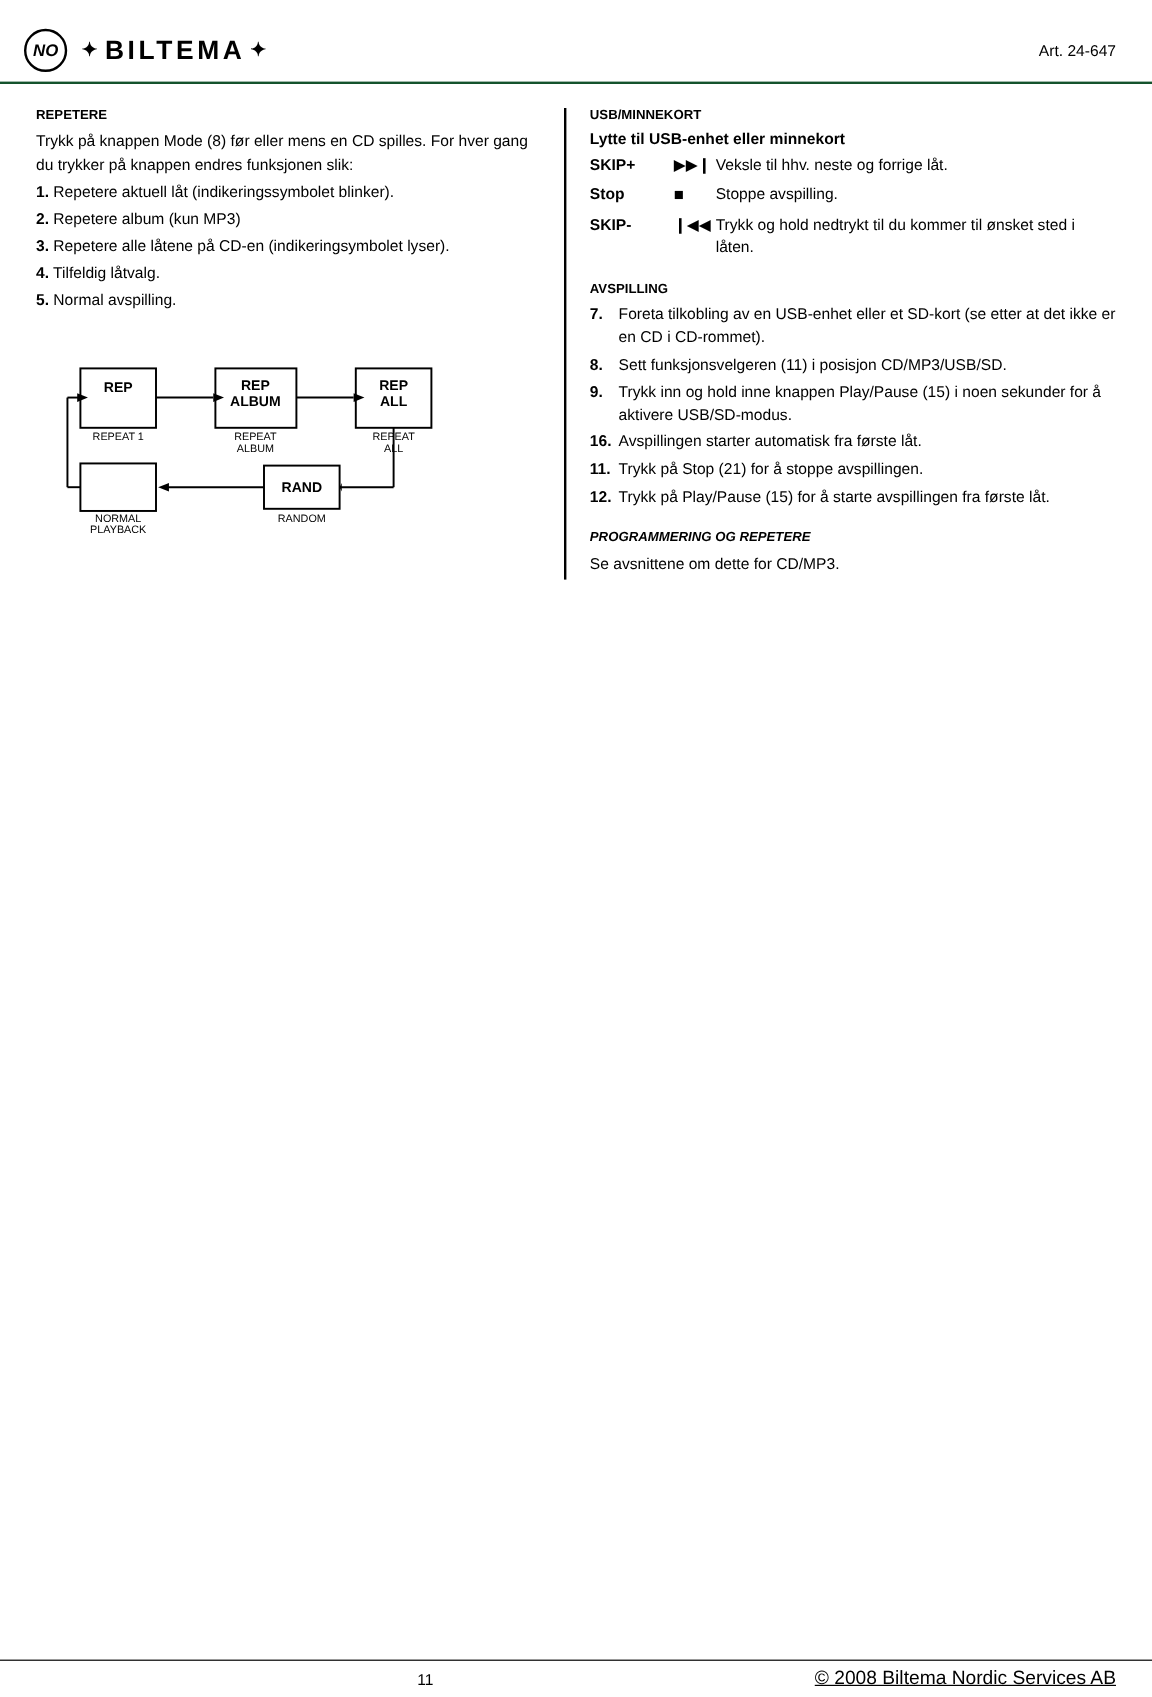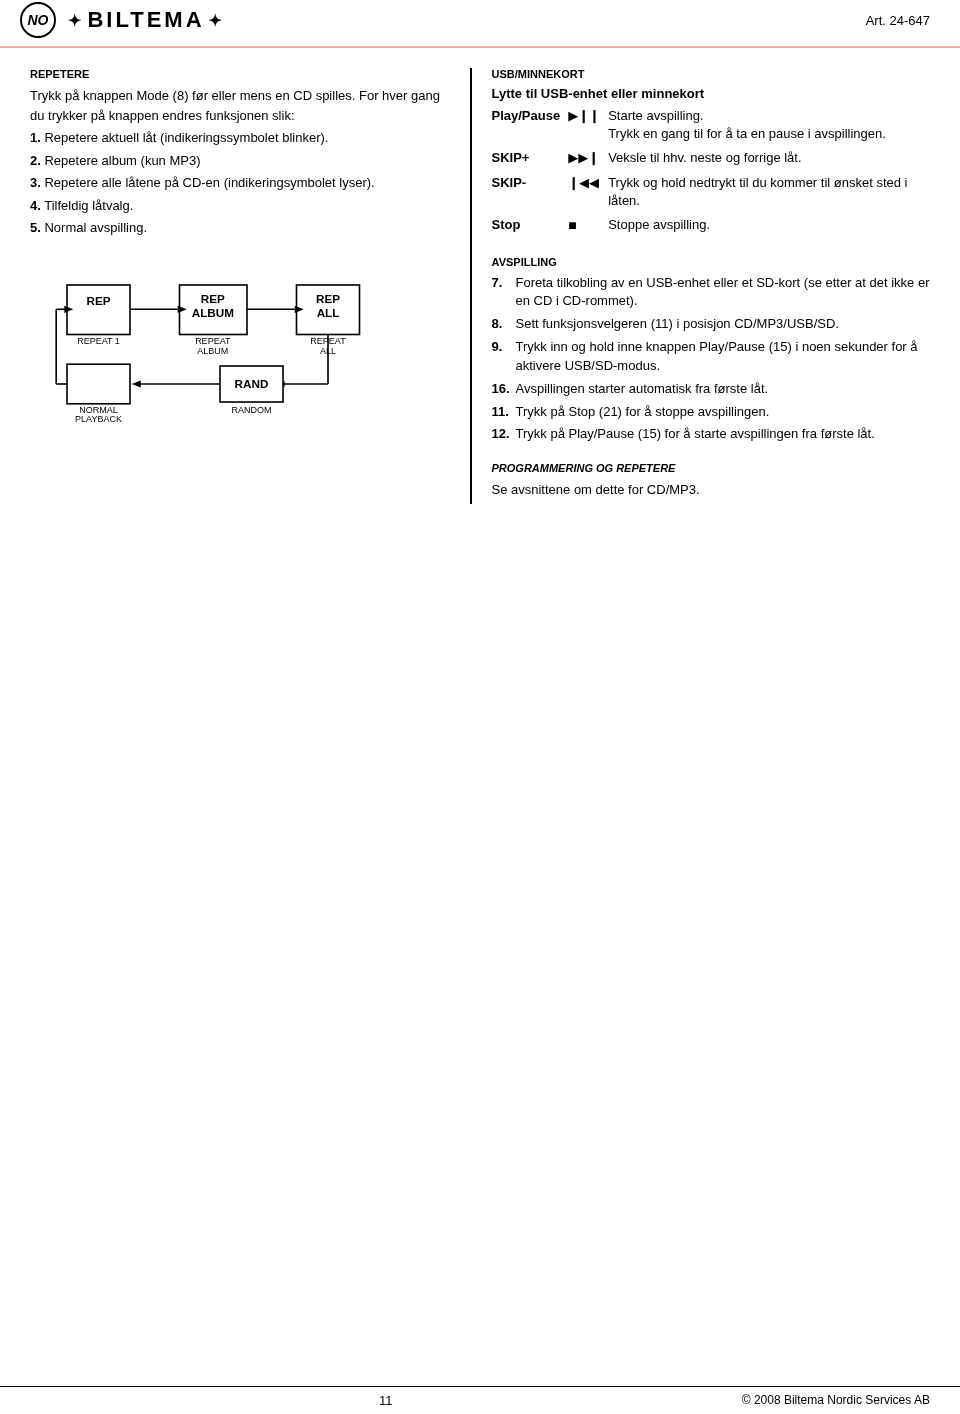--- a/index.html
+++ b/index.html
@@ -11,22 +11,22 @@
       width: 960px;
       min-height: 1414px;
       position: relative;
     }
 
     
     .header {
       display: flex;
       align-items: center;
       justify-content: space-between;
-      padding: 2px 30px 8px 20px;
-      border-bottom: 2px solid #fca5a5;
+      padding: 24px 30px 8px 20px;
+      border-bottom: 2px solid #14532d;
     }
     .header-left {
       display: flex;
       align-items: center;
       gap: 12px;
     }
     .no-badge {
       width: 36px;
       height: 36px;
       border-radius: 50%;
@@ -151,21 +151,21 @@
 
     
     .footer {
       position: absolute;
       bottom: 0;
       left: 0;
       right: 0;
       border-top: 1.5px solid #000;
       display: flex;
       justify-content: space-between;
-      align-items: flex-start;
+      align-items: center;
       padding: 6px 30px;
       font-size: 12px;
     }
 
     
     .col-divider {
       width: 1.5px;
       background: #000;
       margin: 0 10px;
       align-self: stretch;
@@ -258,39 +258,34 @@
 
   <div class="right-col">
 
     <div class="usb-section">
       <div class="section-title">USB/MINNEKORT</div>
       <div class="section-subtitle">Lytte til USB-enhet eller minnekort</div>
 
       <table class="usb-table">
         <tbody>
           <tr>
-            <td><strong>Play/Pause</strong></td>
-            <td style="width:40px; font-size:13px;">▶❙❙</td>
-            <td>Starte avspilling.<br>Trykk en gang til for å ta en pause i avspillingen.</td>
-          </tr>
-          <tr>
             <td><strong>SKIP+</strong></td>
             <td style="font-size:13px;">▶▶❙</td>
             <td>Veksle til hhv. neste og forrige låt.</td>
+          </tr>
+          <tr>
+            <td><strong>Stop</strong></td>
+            <td style="font-size:14px;">■</td>
+            <td>Stoppe avspilling.</td>
           </tr>
           <tr>
             <td><strong>SKIP-</strong></td>
             <td style="font-size:13px;">❙◀◀</td>
             <td>Trykk og hold nedtrykt til du kommer til ønsket sted i låten.</td>
           </tr>
-          <tr>
-            <td><strong>Stop</strong></td>
-            <td style="font-size:14px;">■</td>
-            <td>Stoppe avspilling.</td>
-          </tr>
         </tbody>
       </table>
     </div>
 
     <div class="avspilling-section">
       <div class="section-title">Avspilling</div>
 
       <div class="num-item">
         <span class="num"><strong>7.</strong></span>
         <span>Foreta tilkobling av en USB-enhet eller et SD-kort (se etter at det ikke er en CD i CD-rommet).</span>
@@ -321,14 +316,14 @@
       <div class="section-title" style="font-style:italic;">Programmering og Repetere</div>
       <p>Se avsnittene om dette for CD/MP3.</p>
     </div>
 
   </div>
 </div>
 
 <div class="footer">
   <div></div>
   <div style="font-size:13px;">11</div>
-  <div style="font-size:12px;">© 2008 Biltema Nordic Services AB</div>
+  <div style="font-size:16px;text-decoration:underline;">© 2008 Biltema Nordic Services AB</div>
 </div>
 
 </body></html>

